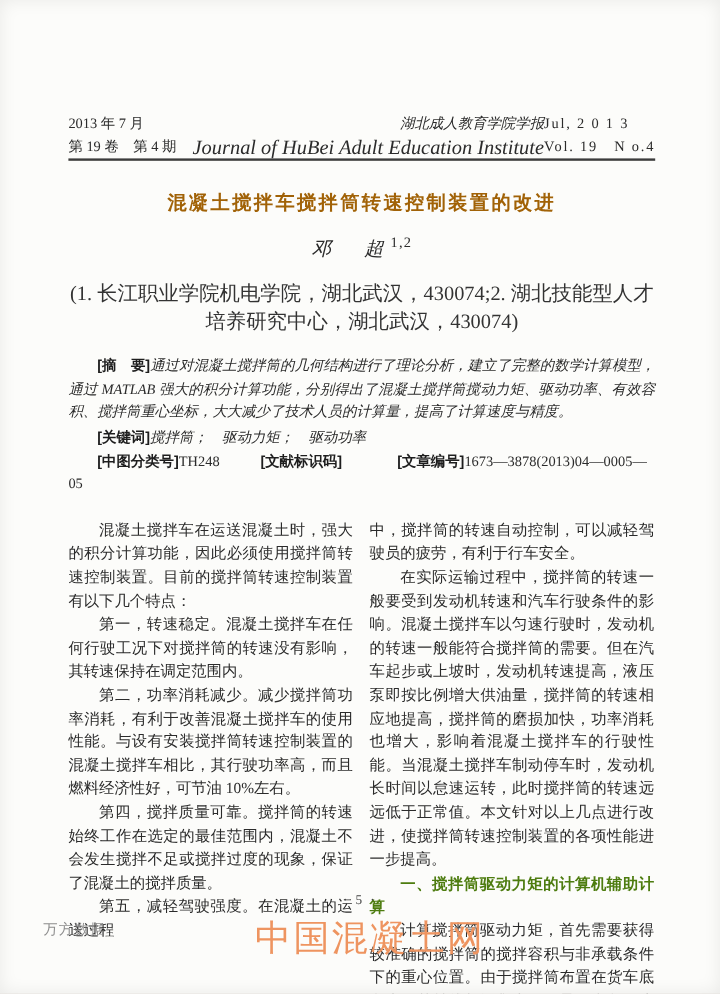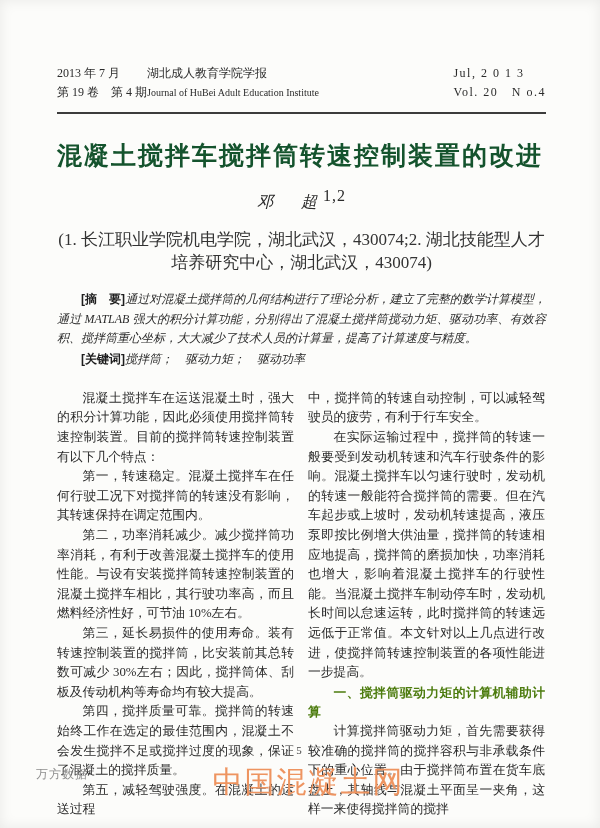--- a/index.html
+++ b/index.html
@@ -9,35 +9,35 @@
     box-shadow: inset 0 0 14px rgba(0,0,0,0.08);
     font-family:"Liberation Serif","DejaVu Serif",serif;
     color:#2b2b2b;
   }
   .content { position:absolute; left:57px; top:64px; width:489px; }
 
   
   .journal-header {
     display:flex; justify-content:space-between; align-items:flex-end;
     font-size:12px; line-height:19px;
-    border-bottom:2.5px solid #3c3c3c; padding-bottom:10px;
+    border-bottom:2.5px solid #3c3c3c; padding-bottom:0;margin-top:30px;
   }
   .jh-left { text-align:left; white-space:nowrap; }
-  .jh-center { text-align:left; flex:1; }
+  .jh-center { text-align:right; flex:1;font-style:italic; }
   .jh-right { white-space:nowrap; letter-spacing:1.5px; }
-  .jh-en { font-size:10px; }
+  .jh-en { font-size:17px; }
 
   
   .paper-title {
-    margin-top:25px; text-align:left;
+    margin-top:25px; text-align:center;
     font-family:"Liberation Sans","DejaVu Sans",sans-serif;
-    font-weight:bold; font-size:25px; letter-spacing:2px; color:#14532d;
+    font-weight:bold; font-size:16px; letter-spacing:2px; color:#a16207;
   }
   .author-line { margin-top:15px; text-align:center; font-size:16px; font-style:italic; letter-spacing:6px; }
-  .author-line sup { font-size:16px; font-style:normal; letter-spacing:1px;text-align:right; }
+  .author-line sup { font-size:12px; font-style:normal; letter-spacing:1px;text-align:right; }
   .affiliation { margin-top:15px; text-align:center; font-size:17px; color:#333; }
 
   
   .abstract-block { margin-top:16px; font-size:12px; line-height:19.5px; text-align:justify; }
   .abstract-block .lbl, .kw-line .lbl, .meta-line .lbl {
     font-family:"Liberation Sans","DejaVu Sans",sans-serif; font-weight:bold; font-style:normal; color:#1e1e1e;text-align:right;
   }
   .kai { font-style:italic; }
   .abstract-p { text-indent:2em; margin:0; }
   .kw-line { margin-top:1px; font-size:12px; line-height:19px; text-indent:2em; }
@@ -80,43 +80,45 @@
       <div class="jh-left">
         <div>2013 年 7 月</div>
         <div>第 19 卷　第 4 期</div>
       </div>
       <div class="jh-center">
         <div>湖北成人教育学院学报</div>
         <div class="jh-en">Journal of HuBei Adult Education Institute</div>
       </div>
       <div class="jh-right">
         <div>Jul, 2 0 1 3</div>
-        <div>Vol. 20　N o.4</div>
+        <div>Vol. 19　N o.4</div>
       </div>
     </div>
 
     <div class="paper-title">混凝土搅拌车搅拌筒转速控制装置的改进</div>
     <div class="author-line">
       <span>邓　超</span><sup>1,2</sup>
     </div>
     <div class="affiliation">(1. 长江职业学院机电学院，湖北武汉，430074;2. 湖北技能型人才培养研究中心，湖北武汉，430074)</div>
 
     <div class="abstract-block">
       <p class="abstract-p kai"><span class="lbl">[摘　要]</span><span>通过对混凝土搅拌筒的几何结构进行了理论分析，建立了完整的数学计算模型，通过 MATLAB 强大的积分计算功能，分别得出了混凝土搅拌筒搅动力矩、驱动功率、有效容积、搅拌筒重心坐标，大大减少了技术人员的计算量，提高了计算速度与精度。</span></p>
     </div>
     <div class="kw-line">
       <span class="lbl">[关键词]</span><span class="kai">搅拌筒；　驱动力矩；　驱动功率</span>
     </div>
+    <div class="meta-line">
+      <span class="lbl">[中图分类号]</span><span>TH248</span><span class="meta-gap1"></span><span class="lbl">[文献标识码]</span><span class="meta-gap2"></span><span class="lbl">[文章编号]</span><span>1673—3878(2013)04—0005—05</span>
+    </div>
 
     <div class="body-cols">
       <div class="col">
         <p>混凝土搅拌车在运送混凝土时，强大的积分计算功能，因此必须使用搅拌筒转速控制装置。目前的搅拌筒转速控制装置有以下几个特点：</p>
         <p>第一，转速稳定。混凝土搅拌车在任何行驶工况下对搅拌筒的转速没有影响，其转速保持在调定范围内。</p>
         <p>第二，功率消耗减少。减少搅拌筒功率消耗，有利于改善混凝土搅拌车的使用性能。与设有安装搅拌筒转速控制装置的混凝土搅拌车相比，其行驶功率高，而且燃料经济性好，可节油 10%左右。</p>
-        <p>第三，延长易损件的使用寿命。装有转速控制装置的搅拌筒，比安装前其总转数可减少 30%左右；因此，搅拌筒体、刮板及传动机构等寿命均有较大提高。</p>
         <p>第四，搅拌质量可靠。搅拌筒的转速始终工作在选定的最佳范围内，混凝土不会发生搅拌不足或搅拌过度的现象，保证了混凝土的搅拌质量。</p>
         <p>第五，减轻驾驶强度。在混凝土的运送过程</p>
       </div>
       <div class="col">
         <p class="noindent">中，搅拌筒的转速自动控制，可以减轻驾驶员的疲劳，有利于行车安全。</p>
         <p>在实际运输过程中，搅拌筒的转速一般要受到发动机转速和汽车行驶条件的影响。混凝土搅拌车以匀速行驶时，发动机的转速一般能符合搅拌筒的需要。但在汽车起步或上坡时，发动机转速提高，液压泵即按比例增大供油量，搅拌筒的转速相应地提高，搅拌筒的磨损加快，功率消耗也增大，影响着混凝土搅拌车的行驶性能。当混凝土搅拌车制动停车时，发动机长时间以怠速运转，此时搅拌筒的转速远远低于正常值。本文针对以上几点进行改进，使搅拌筒转速控制装置的各项性能进一步提高。</p>
         <p class="sec-heading">一、搅拌筒驱动力矩的计算机辅助计算</p>
         <p>计算搅拌筒驱动力矩，首先需要获得较准确的搅拌筒的搅拌容积与非承载条件下的重心位置。由于搅拌筒布置在货车底盘上，其轴线与混凝土平面呈一夹角，这样一来使得搅拌筒的搅拌</p>
       </div>
     </div>

